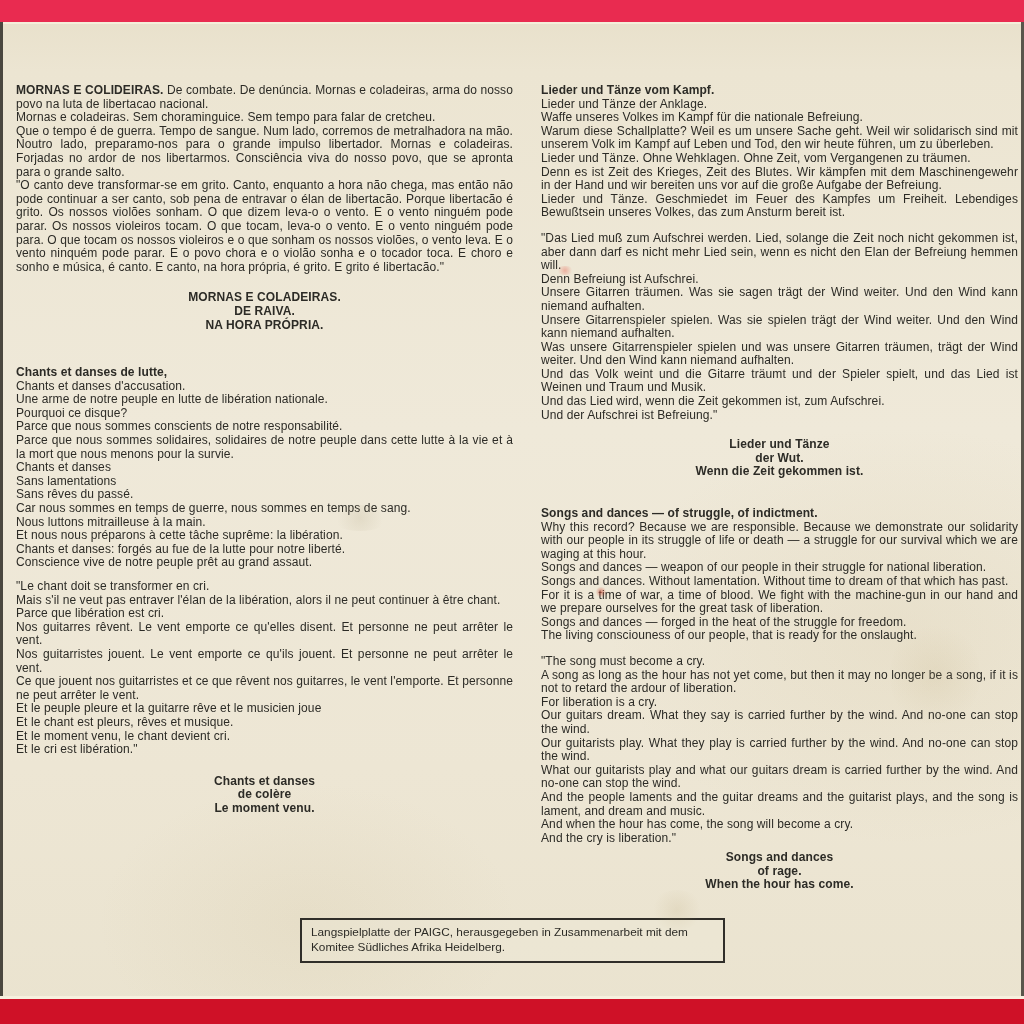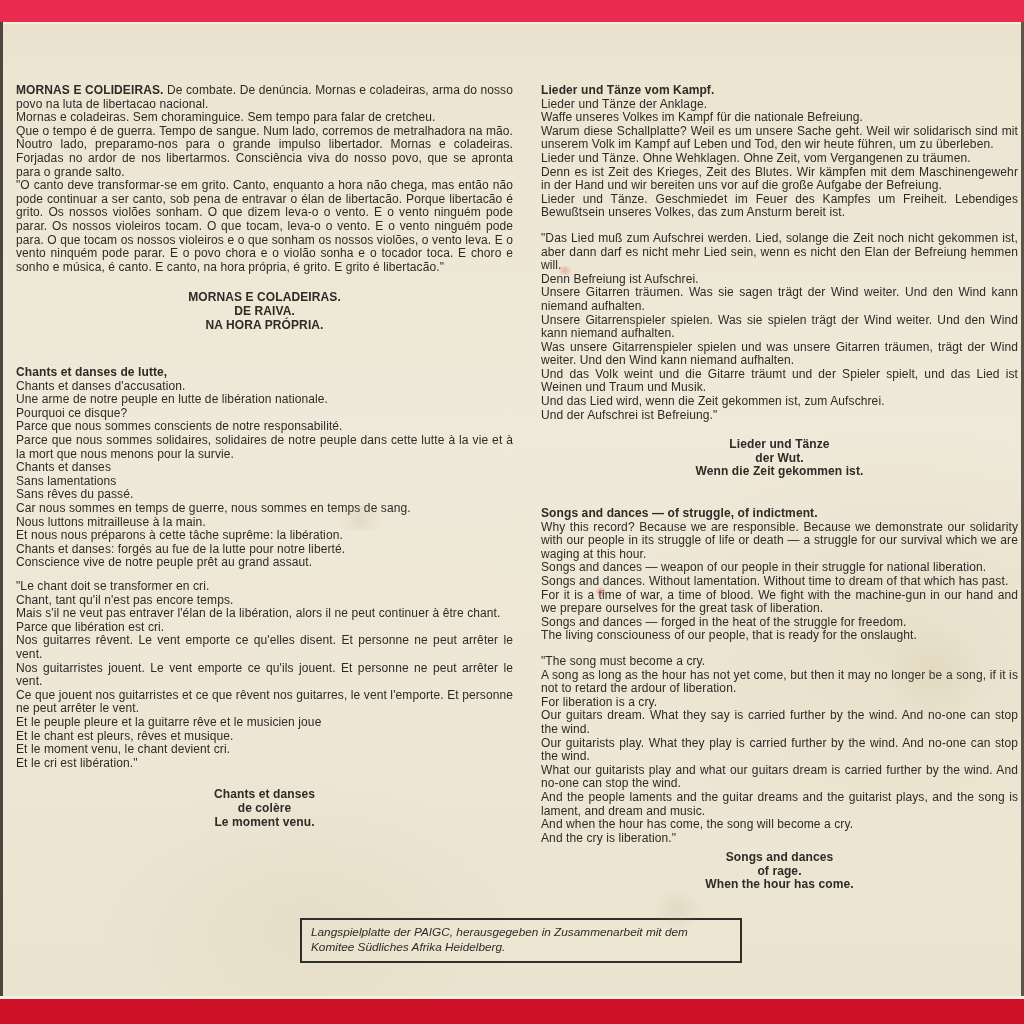--- a/index.html
+++ b/index.html
@@ -39,24 +39,23 @@
   .fr-quote{margin-top:10px;}
   .fr-head{margin-top:18px;}
   .de-quote{margin-top:12px;}
   .de-head{margin-top:16px;}
   .en-block{margin-top:28px;}
   .en-quote{margin-top:12px;}
   .en-head{margin-top:6px;}
 
   .imprint-box{
     position:absolute;left:300px;top:918px;width:408px;
-    border:2px solid #302e29;padding:5px 21px 7px 9px;
+    border:2px solid #302e29;padding:5px 4px 7px 9px;
     font-size:11.8px;line-height:14.5px;text-align:left;
     background:rgba(238,232,216,0.4);
-    font-style:italic;
   }
 
   .stain{position:absolute;border-radius:50%;pointer-events:none;}
   .stain-red-dot{left:596px;top:586px;width:10px;height:12px;background:radial-gradient(circle,rgba(198,62,40,0.55),rgba(198,62,40,0) 70%);}
   .stain-red-smudge{left:556px;top:266px;width:18px;height:9px;background:radial-gradient(circle,rgba(232,86,70,0.38),rgba(232,86,70,0) 70%);}
   .stain-beige-1{left:890px;top:620px;width:90px;height:110px;background:radial-gradient(circle,rgba(186,166,116,0.14),rgba(186,166,116,0) 70%);}
   .stain-beige-2{left:650px;top:890px;width:54px;height:40px;background:radial-gradient(circle,rgba(180,160,110,0.16),rgba(180,160,110,0) 70%);}
   .stain-beige-3{left:330px;top:505px;width:60px;height:26px;background:radial-gradient(circle,rgba(150,135,95,0.14),rgba(150,135,95,0) 70%);}
 </style>
 </head>
@@ -96,21 +95,20 @@
         <div>Sans lamentations</div>
         <div>Sans rêves du passé.</div>
         <div>Car nous sommes en temps de guerre, nous sommes en temps de sang.</div>
         <div>Nous luttons mitrailleuse à la main.</div>
         <div>Et nous nous préparons à cette tâche suprême: la libération.</div>
         <div>Chants et danses: forgés au fue de la lutte pour notre liberté.</div>
         <div>Conscience vive de notre peuple prêt au grand assaut.</div>
       </div>
     <div class="lines fr-quote">
         <div>"Le chant doit se transformer en cri.</div>
-        <div>Chant, tant qu'il n'est pas encore temps.</div>
         <div>Mais s'il ne veut pas entraver l'élan de la libération, alors il ne peut continuer à être chant.</div>
         <div>Parce que libération est cri.</div>
         <div>Nos guitarres rêvent. Le vent emporte ce qu'elles disent. Et personne ne peut arrêter le vent.</div>
         <div>Nos guitarristes jouent. Le vent emporte ce qu'ils jouent. Et personne ne peut arrêter le vent.</div>
         <div>Ce que jouent nos guitarristes et ce que rêvent nos guitarres, le vent l'emporte. Et personne ne peut arrêter le vent.</div>
         <div>Et le peuple pleure et la guitarre rêve et le musicien joue</div>
         <div>Et le chant est pleurs, rêves et musique.</div>
         <div>Et le moment venu, le chant devient cri.</div>
         <div>Et le cri est libération."</div>
       </div>

